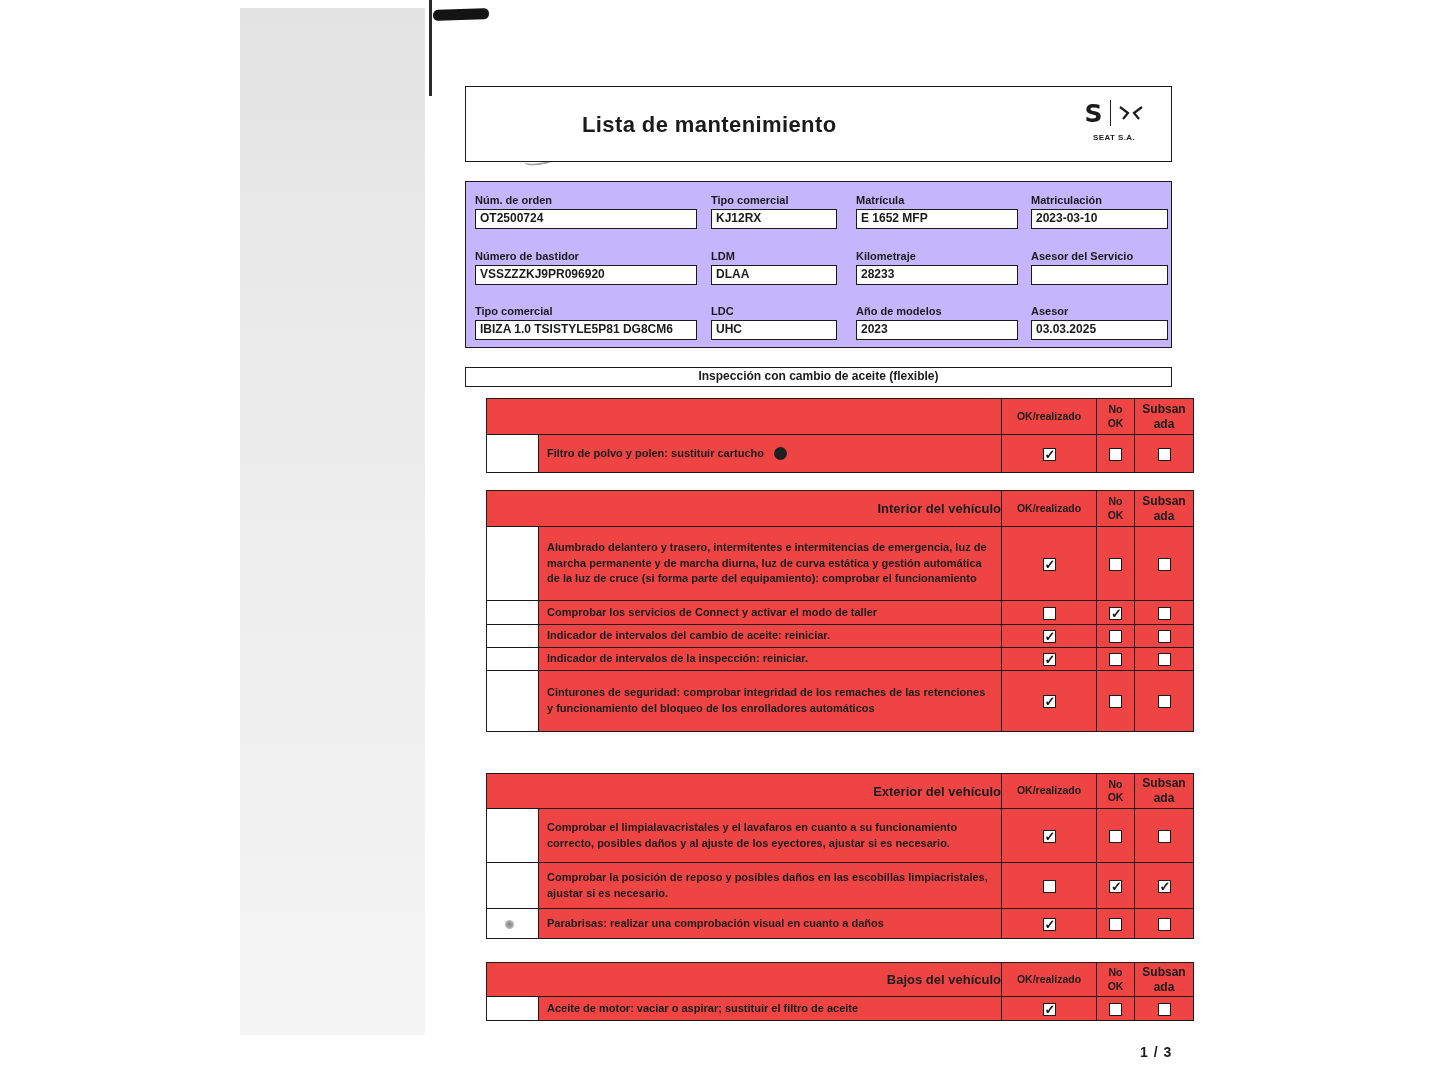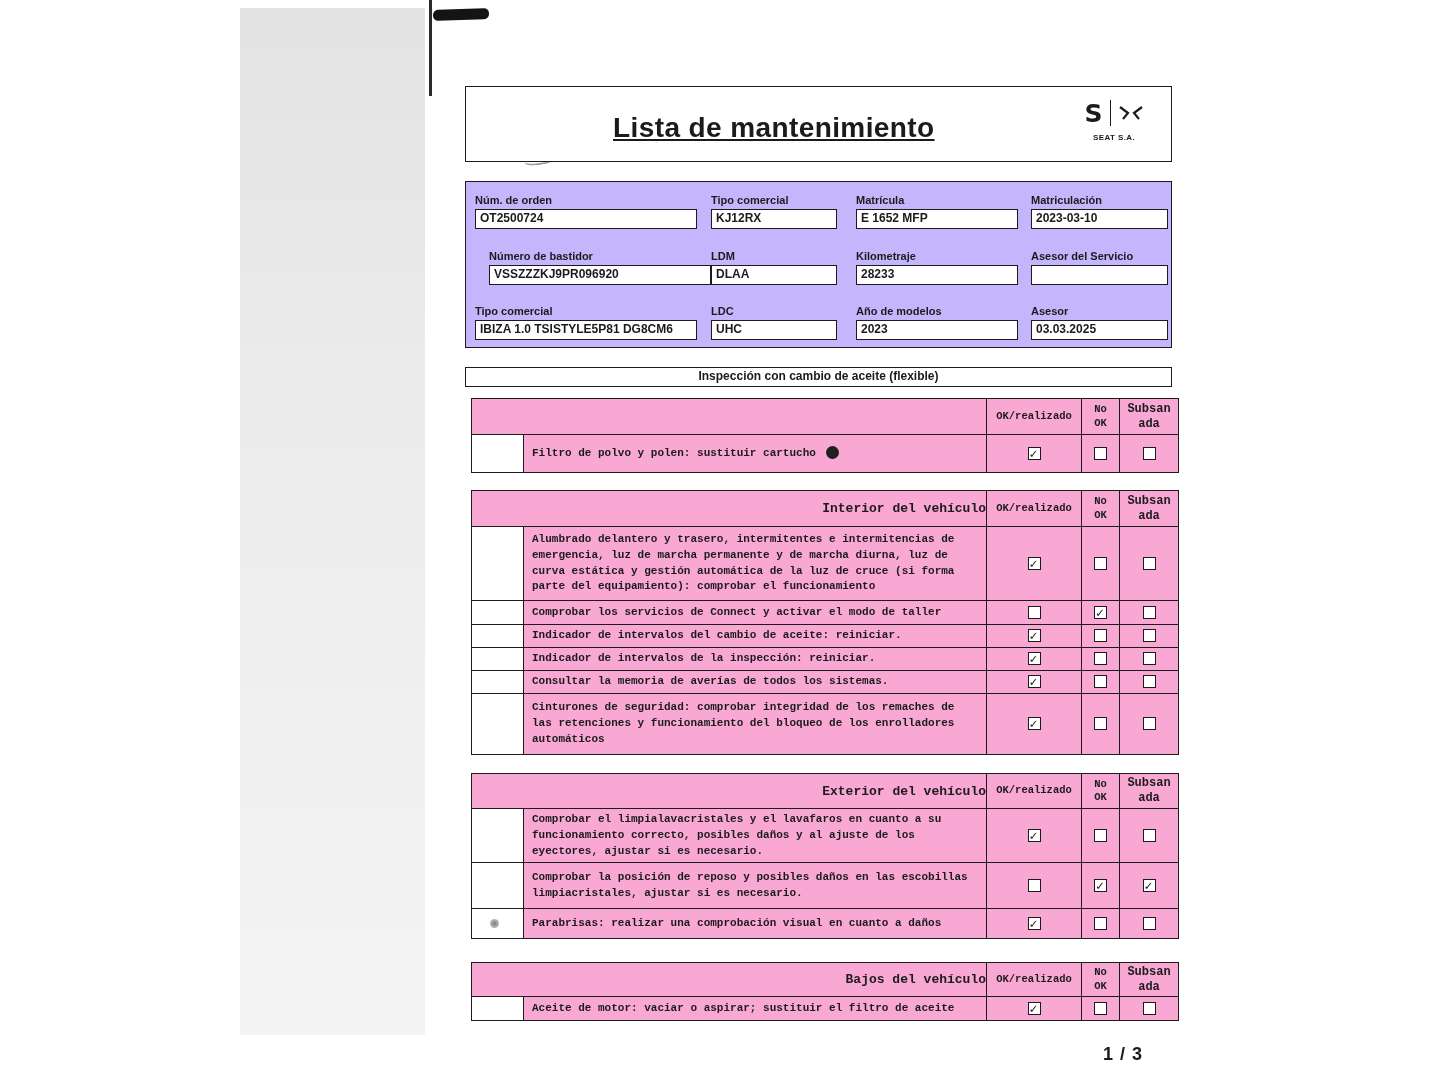--- a/index.html
+++ b/index.html
@@ -9,56 +9,56 @@
 
   
   .scan-band { position:absolute; left:240px; top:8px; width:185px; height:1027px;
     background:linear-gradient(180deg,#e3e3e3 0%,#ebebeb 35%,#f4f4f4 100%); }
   .vline-artifact { position:absolute; left:429px; top:0; width:3px; height:96px; background:#2b2b2b; }
   .smudge { position:absolute; left:433px; top:9px; width:56px; height:11px; background:#141414; border-radius:5px; transform:rotate(-2deg); }
   .squiggle { position:absolute; left:524px; top:155px; width:30px; height:10px; border-bottom:2px solid #8d8d8d; border-radius:45%; transform:rotate(-7deg); opacity:.85; }
 
   
   .header-box { position:absolute; left:465px; top:86px; width:707px; height:76px; border:1.6px solid #1b1b1b; background:#fff; }
-  .doc-title { position:absolute; left:147px; top:25px; font-size:28px; font-weight:700; letter-spacing:.4px;text-decoration:underline; }
+  .doc-title { position:absolute; left:116px; top:25px; font-size:22px; font-weight:700; letter-spacing:.4px; }
   .brand { position:absolute; right:22px; top:9px; width:70px; text-align:center; }
   .brand-logos { display:flex; align-items:center; justify-content:center; gap:7px; height:34px; }
   .seat-s { font-size:25px; font-weight:900; line-height:1; font-family:"DejaVu Sans", sans-serif; }
   .logo-divider { width:1px; height:26px; background:#1b1b1b; }
   .cupra-mark svg { display:block; }
   .brand-name { font-size:8px; font-weight:700; margin-top:3px; letter-spacing:.4px; }
 
   
   .details-box { position:absolute; left:465px; top:181px; width:707px; height:167px; border:1.6px solid #1b1b1b; background:#c4b5fd; }
   .field { position:absolute; }
   .flabel { font-size:11px; font-weight:700; margin-bottom:3px; white-space:nowrap; }
   .fbox { height:20px; border:1.3px solid #1b1b1b; font-size:12px; font-weight:700; line-height:17px; padding:0 4px; white-space:nowrap; overflow:hidden; background:#fff; }
 
   
   .section-bar { position:absolute; left:465px; top:367px; width:707px; height:20px; border:1.3px solid #1b1b1b;
     text-align:center; font-size:12px; font-weight:700; line-height:17px; background:#fff; }
 
   
-  .check-table { position:absolute; left:471px; width:707px; border-collapse:collapse; table-layout:fixed; background:#f9a8d4;font-family:Liberation Mono, monospace; }
+  .check-table { position:absolute; left:486px; width:707px; border-collapse:collapse; table-layout:fixed; background:#ef4444; }
   .check-table td, .check-table th { border:1.2px solid #1b1b1b; }
   .check-table { border:1.7px solid #1b1b1b; }
   .ct-title { font-size:13px; font-weight:700; text-align:right; padding-left:58px; vertical-align:middle; }
   .ct-h { font-size:10.5px; font-weight:700; text-align:center; vertical-align:middle; line-height:1.25; }
   .ct-h.nook { padding:0 8px; }
   .ct-h.sub { word-break:break-all; padding:0 6px; font-size:12px; }
   .ct-m { background:#fff; }
   .ct-desc { font-size:11px; font-weight:700; padding:3px 8px; line-height:1.44; text-align:left; vertical-align:middle; }
   .ct-chk { text-align:center; vertical-align:middle; }
   .cbox { display:inline-block; width:13px; height:13px; border:1.6px solid #1b1b1b; position:relative; vertical-align:middle; background:#fff; }
   .cbox.checked::after { content:"\2713"; position:absolute; left:1px; top:-2px; font-size:13px; font-weight:700; color:#1b1b1b; }
   .dot { display:inline-block; width:13px; height:13px; border-radius:50%; background:#202020; margin-left:10px; vertical-align:middle; }
   .margin-mark { display:inline-block; width:9px; height:9px; border-radius:50%; margin-left:18px;
     background:radial-gradient(circle,#5f5f5f 0%,#b5b5b5 80%); opacity:.8; }
 
-  .footer-page { position:absolute; left:1103px; top:1044px; font-size:18px; font-weight:700; letter-spacing:1px; }
+  .footer-page { position:absolute; left:1140px; top:1044px; font-size:14px; font-weight:700; letter-spacing:1px; }
 </style>
 </head>
 <body>
 
 <div class="page">
 
   <div class="scan-band"></div>
   <div class="vline-artifact"></div>
   <div class="smudge"></div>
   <div class="squiggle"></div>
@@ -91,21 +91,21 @@
     </div>
     <div class="field" style="left:390px; top:12px; width:162px">
       <div class="flabel">Matrícula</div>
       <div class="fbox">E 1652 MFP</div>
     </div>
     <div class="field" style="left:565px; top:12px; width:137px">
       <div class="flabel">Matriculación</div>
       <div class="fbox">2023-03-10</div>
     </div>
 
-    <div class="field" style="left:23px; top:68px; width:222px">
+    <div class="field" style="left:9px; top:68px; width:222px">
       <div class="flabel">Número de bastidor</div>
       <div class="fbox">VSSZZZKJ9PR096920</div>
     </div>
     <div class="field" style="left:245px; top:68px; width:126px">
       <div class="flabel">LDM</div>
       <div class="fbox">DLAA</div>
     </div>
     <div class="field" style="left:390px; top:68px; width:162px">
       <div class="flabel">Kilometraje</div>
       <div class="fbox">28233</div>
@@ -200,27 +200,20 @@
         <td class="ct-chk"><span class="cbox"></span></td>
         <td class="ct-chk"><span class="cbox"></span></td>
       </tr>
       <tr style="height:23px">
         <td class="ct-m"></td>
         <td class="ct-desc"><span>Indicador de intervalos de la inspección: reiniciar.</span></td>
         <td class="ct-chk"><span class="cbox checked"></span></td>
         <td class="ct-chk"><span class="cbox"></span></td>
         <td class="ct-chk"><span class="cbox"></span></td>
       </tr>
-      <tr style="height:23px">
-        <td class="ct-m"></td>
-        <td class="ct-desc"><span>Consultar la memoria de averías de todos los sistemas.</span></td>
-        <td class="ct-chk"><span class="cbox checked"></span></td>
-        <td class="ct-chk"><span class="cbox"></span></td>
-        <td class="ct-chk"><span class="cbox"></span></td>
-      </tr>
       <tr style="height:61px">
         <td class="ct-m"></td>
         <td class="ct-desc"><span>Cinturones de seguridad: comprobar integridad de los remaches de las retenciones y funcionamiento del bloqueo de los enrolladores automáticos</span></td>
         <td class="ct-chk"><span class="cbox checked"></span></td>
         <td class="ct-chk"><span class="cbox"></span></td>
         <td class="ct-chk"><span class="cbox"></span></td>
       </tr>
     </tbody>
   </table>
 

